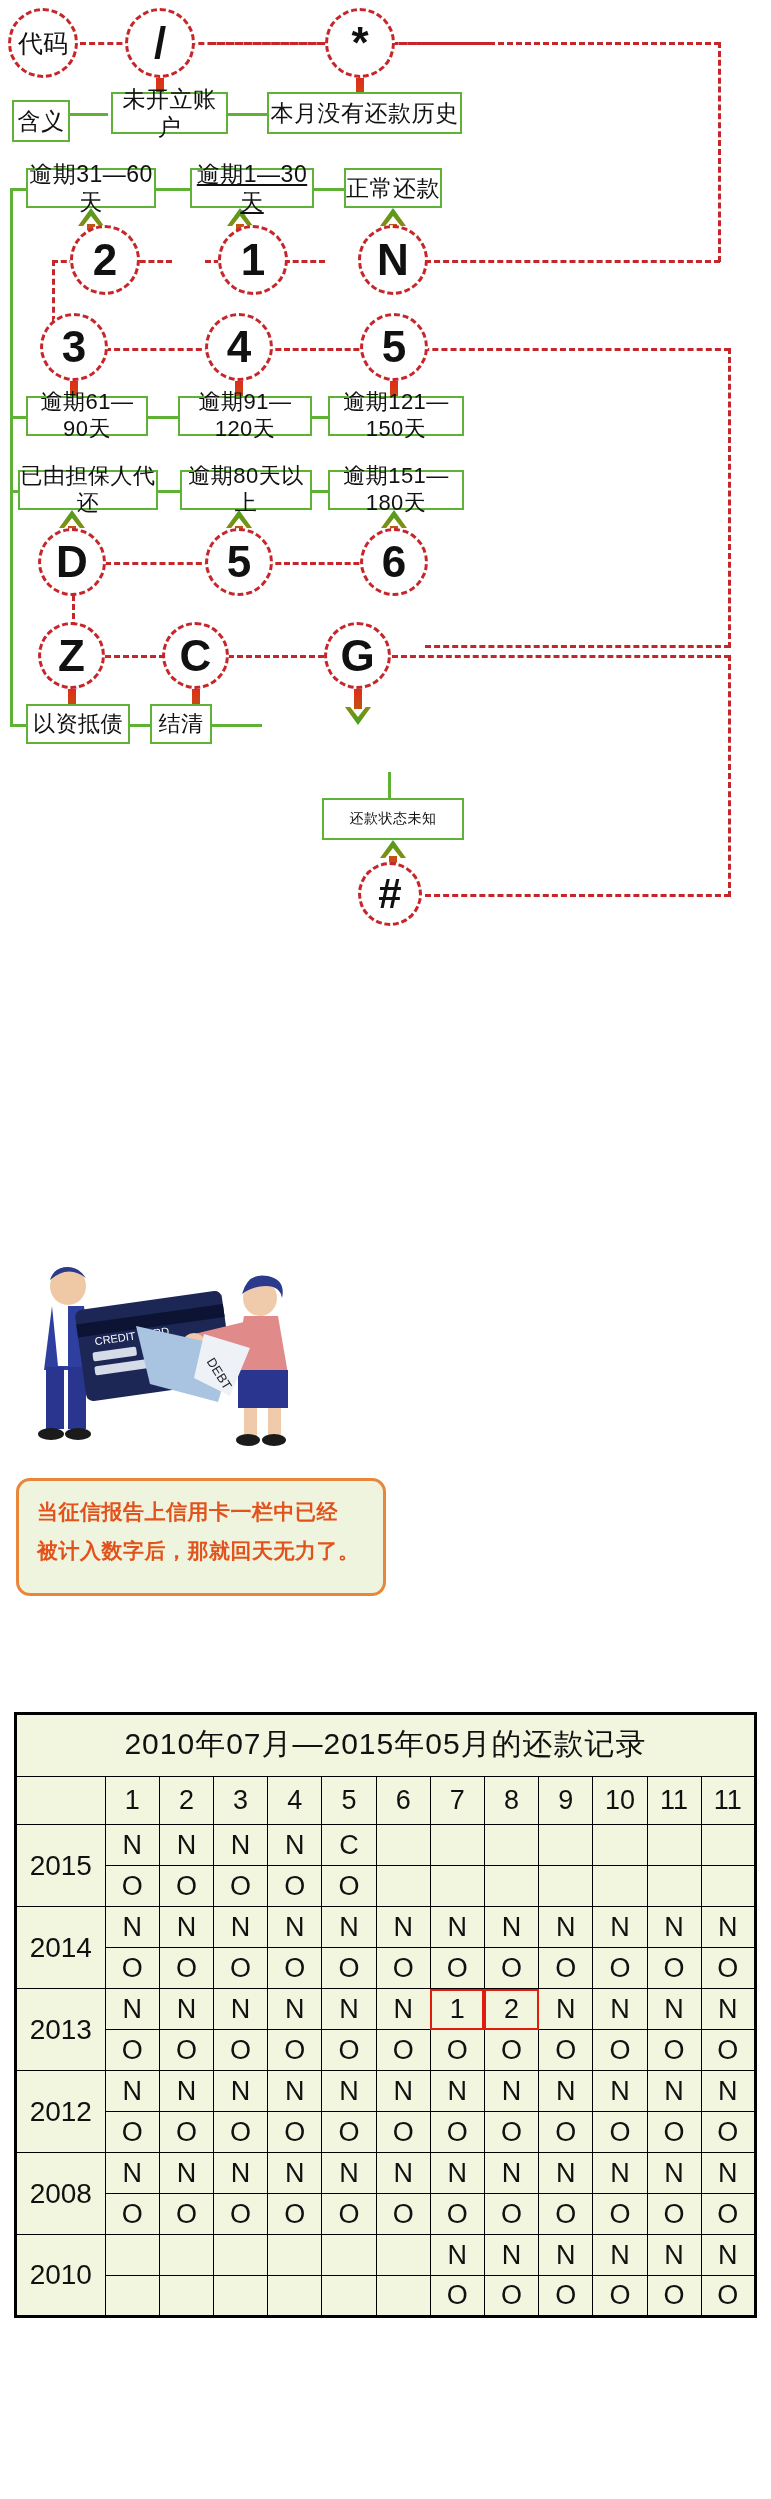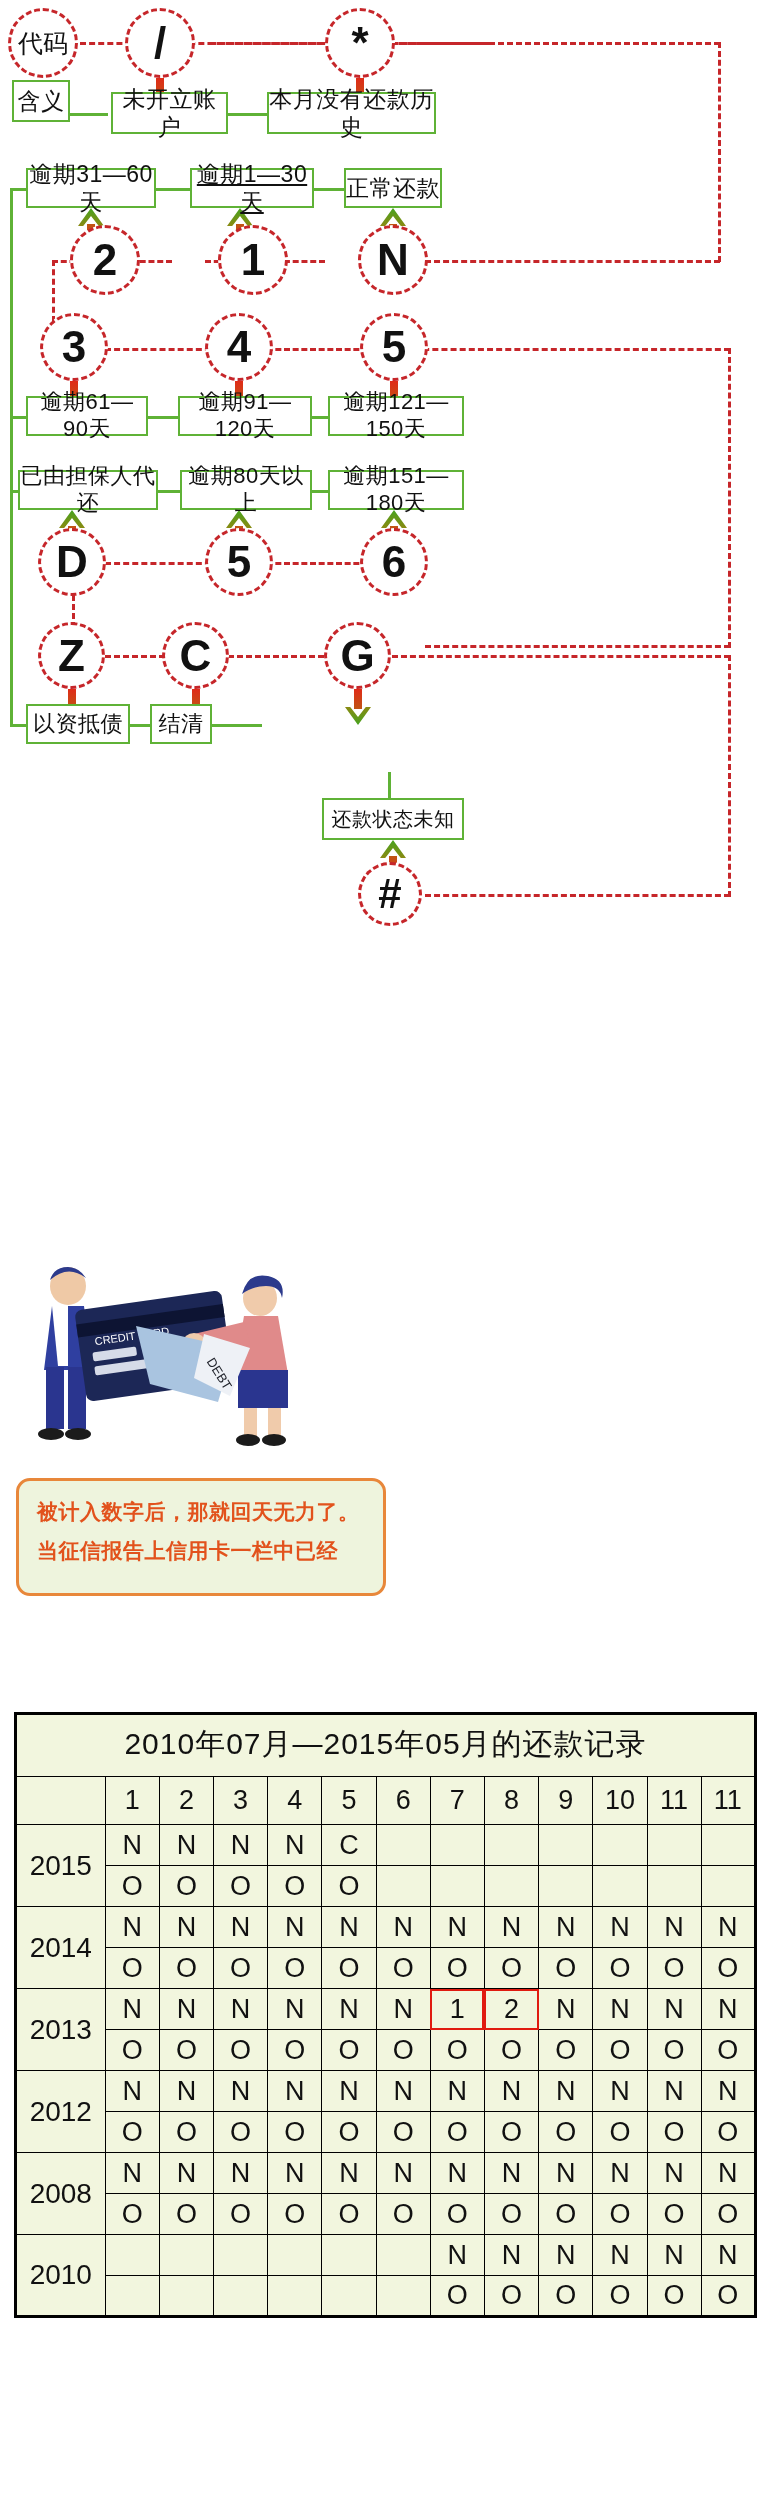--- a/index.html
+++ b/index.html
@@ -207,23 +207,23 @@
       <span class="head"></span>
   </div>
   <div class="arrow down" style="left:347px; top:78px; height:40px;">
     <span class="shaft" style="height:24px;"></span>
       <span class="head"></span>
   </div>
 
   <div class="hline-green" style="left:70px; top:113px; width:38px;"></div>
   <div class="hline-green" style="left:225px; top:113px; width:42px;"></div>
 
-  <div class="gbox" style="left:12px; top:80px; width:58px; height:42px;">含义</div>
+  <div class="gbox" style="left:12px; top:100px; width:58px; height:42px;">含义</div>
   <div class="gbox" style="left:111px; top:92px; width:117px; height:42px;">未开立账户</div>
-  <div class="gbox" style="left:267px; top:92px; width:169px; height:42px;">本月没有还款历史</div>
+  <div class="gbox" style="left:267px; top:92px; width:195px; height:42px;">本月没有还款历史</div>
 
   <div class="hline-green" style="left:10px; top:188px; width:18px;"></div>
   <div class="vline-green" style="left:10px; top:188px; height:230px;"></div>
   <div class="hline-green" style="left:10px; top:416px; width:16px;"></div>
   <div class="hline-green" style="left:156px; top:188px; width:34px;"></div>
   <div class="hline-green" style="left:314px; top:188px; width:30px;"></div>
 
   <div class="gbox" style="left:26px; top:168px; width:130px; height:40px;">逾期31—60天</div>
   <div class="gbox" style="left:190px; top:168px; width:124px; height:40px;text-decoration:underline;">逾期1—30天</div>
   <div class="gbox" style="left:344px; top:168px; width:98px; height:40px;">正常还款</div>
@@ -334,21 +334,21 @@
       <span class="head"></span>
   </div>
 
   <div class="hline-green" style="left:130px; top:724px; width:20px;"></div>
   <div class="hline-green" style="left:212px; top:724px; width:50px;"></div>
 
   <div class="gbox" style="left:26px; top:704px; width:104px; height:40px; font-size:22px;">以资抵债</div>
   <div class="gbox" style="left:150px; top:704px; width:62px; height:40px; font-size:22px;">结清</div>
 
   <div class="vline-green" style="left:388px; top:772px; height:26px;"></div>
-  <div class="gbox" style="left:322px; top:798px; width:142px; height:42px; font-size:20px;">还款状态未知</div>
+  <div class="gbox" style="left:322px; top:798px; width:142px; height:42px; font-size:14px;">还款状态未知</div>
 
   <div class="arrow up" style="left:380px; top:840px; height:36px;">
     <span class="shaft" style="height:20px;"></span>
       <span class="head"></span>
   </div>
   <div class="circ hash" style="left:358px; top:862px; width:64px; height:64px;">#</div>
 
   <svg id="illustration" viewBox="0 0 330 200">
 
     <g>
@@ -389,22 +389,22 @@
     <g>
       <path d="M118 64 L216 86 L200 140 L132 122 Z" fill="#a9c4e0"></path>
       <path d="M186 72 L232 86 L212 134 L176 116 Z" fill="#eef1f6"></path>
       <text x="188" y="108" font-family="'Liberation Sans',sans-serif" font-size="13" fill="#20232b" transform="rotate(58 196 104)">DEBT</text>
     </g>
   </svg>
 
 </div>
 
 <div id="note">
+  <div>当征信报告上信用卡一栏中已经</div>
   <div>被计入数字后，那就回天无力了。</div>
-  <div>当征信报告上信用卡一栏中已经</div>
 </div>
 
 <div id="record-table-wrap">
   <table class="rec">
     <tbody id="rec-body">
         <tr>
           <td class="tbl-title" colspan="13">2010年07月—2015年05月的还款记录</td>
         </tr>
         <tr>
           <td class="ycell"></td>

